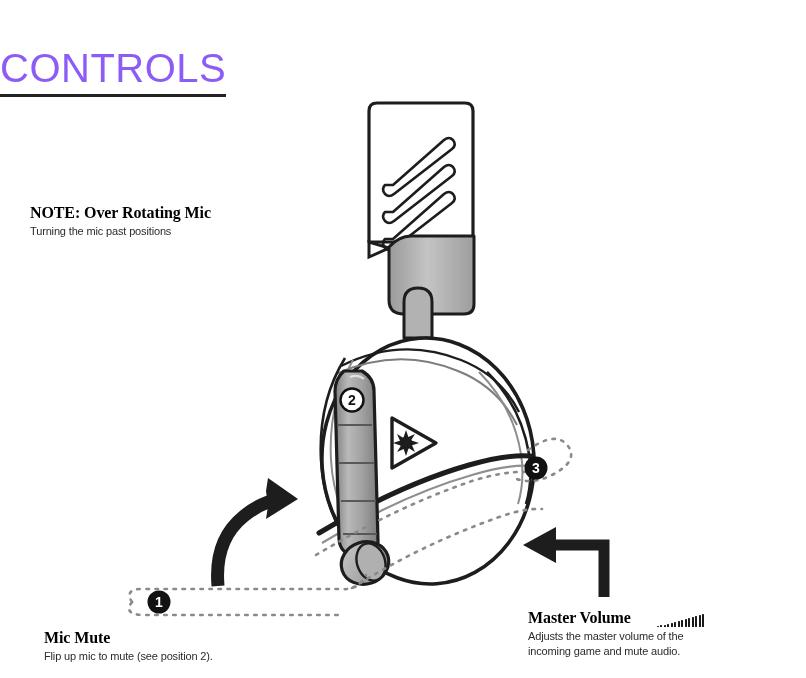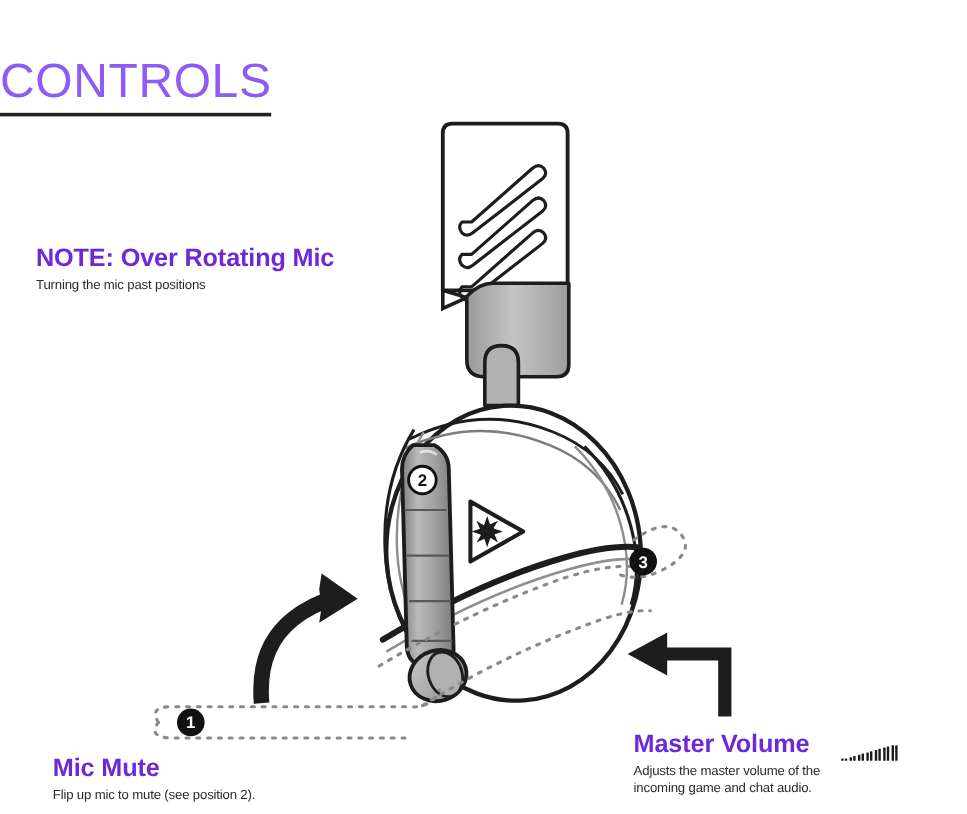--- a/index.html
+++ b/index.html
@@ -34,27 +34,28 @@
     display: inline-block;
     border-bottom: 3px solid #222222;
     padding-bottom: 3px;
   }
 
   
   .callout {
     position: absolute;
   }
   .callout .heading {
-    font-size: 21px;
+    font-size: 16px;
     font-weight: bold;
-    color: #6d28d9;
+    color: #000000;
     letter-spacing: -0.1px;
     line-height: 1.28;
     margin-bottom: 1px;
     white-space: nowrap;
+    font-family: Liberation Serif, serif;
   }
   .callout .body-line {
     font-size: 11px;
     font-weight: 400;
     color: #2b2b2b;
     line-height: 1.30;
     letter-spacing: -0.15px;
     white-space: nowrap;
   }
 
@@ -241,14 +242,14 @@
         <i style="height: 7.5px;"></i>
         <i style="height: 8.5px;"></i>
         <i style="height: 9.5px;"></i>
         <i style="height: 10.5px;"></i>
         <i style="height: 11.5px;"></i>
         <i style="height: 12.5px;"></i>
         <i style="height: 13px;"></i>
       </span>
   </div>
   <div class="body-line">Adjusts the master volume of the</div>
-  <div class="body-line">incoming game and chat audio.</div>
+  <div class="body-line">incoming game and mute audio.</div>
 </div>
 
 </body></html>

